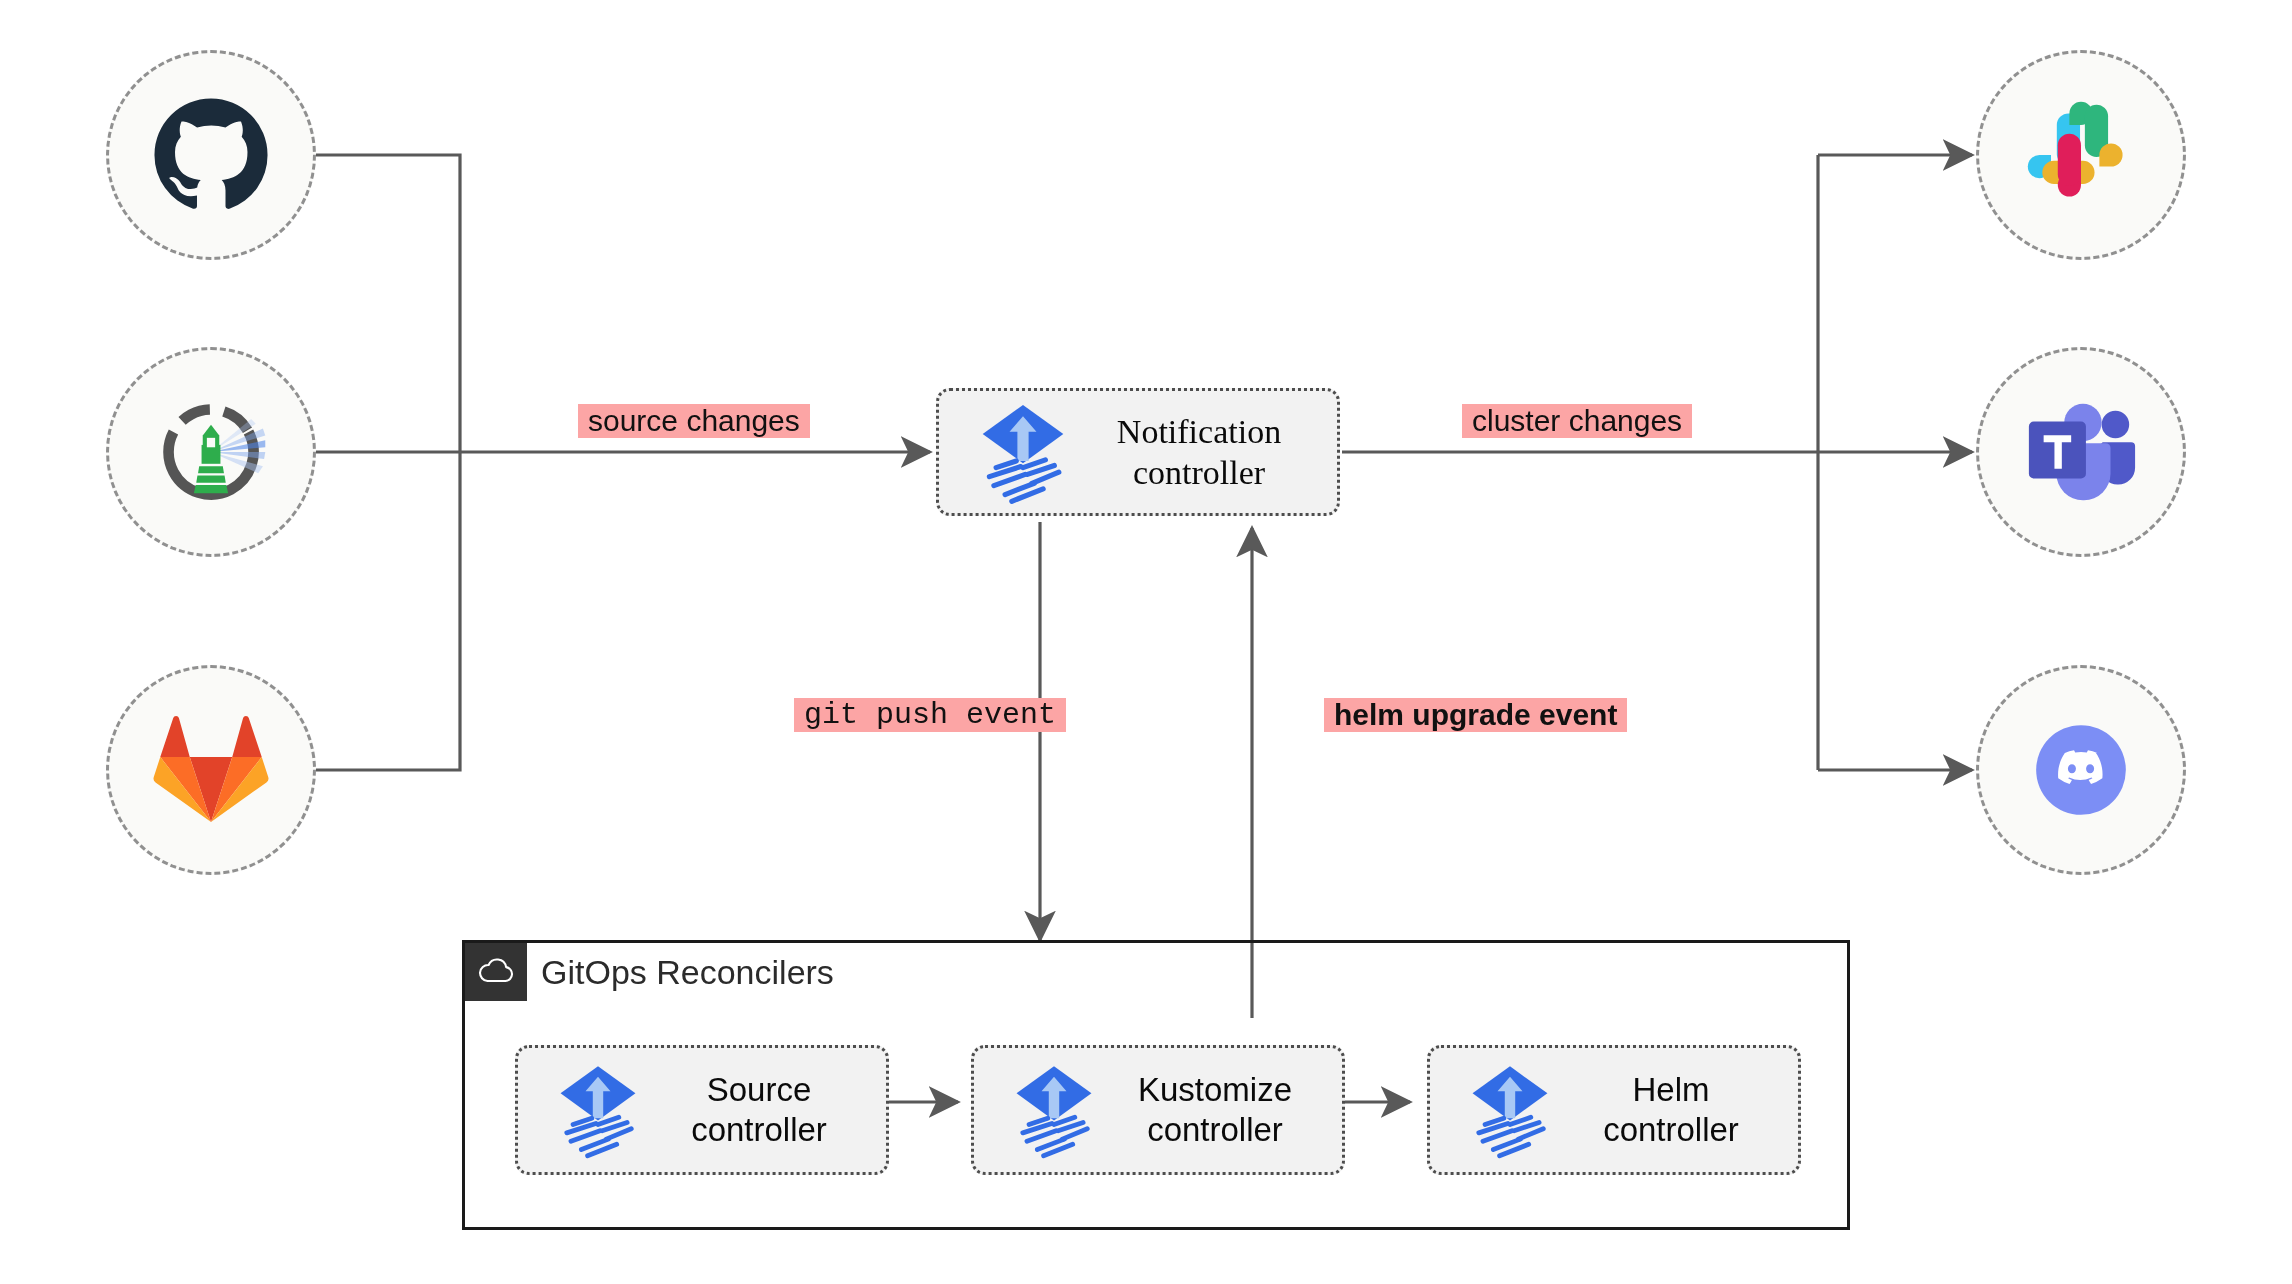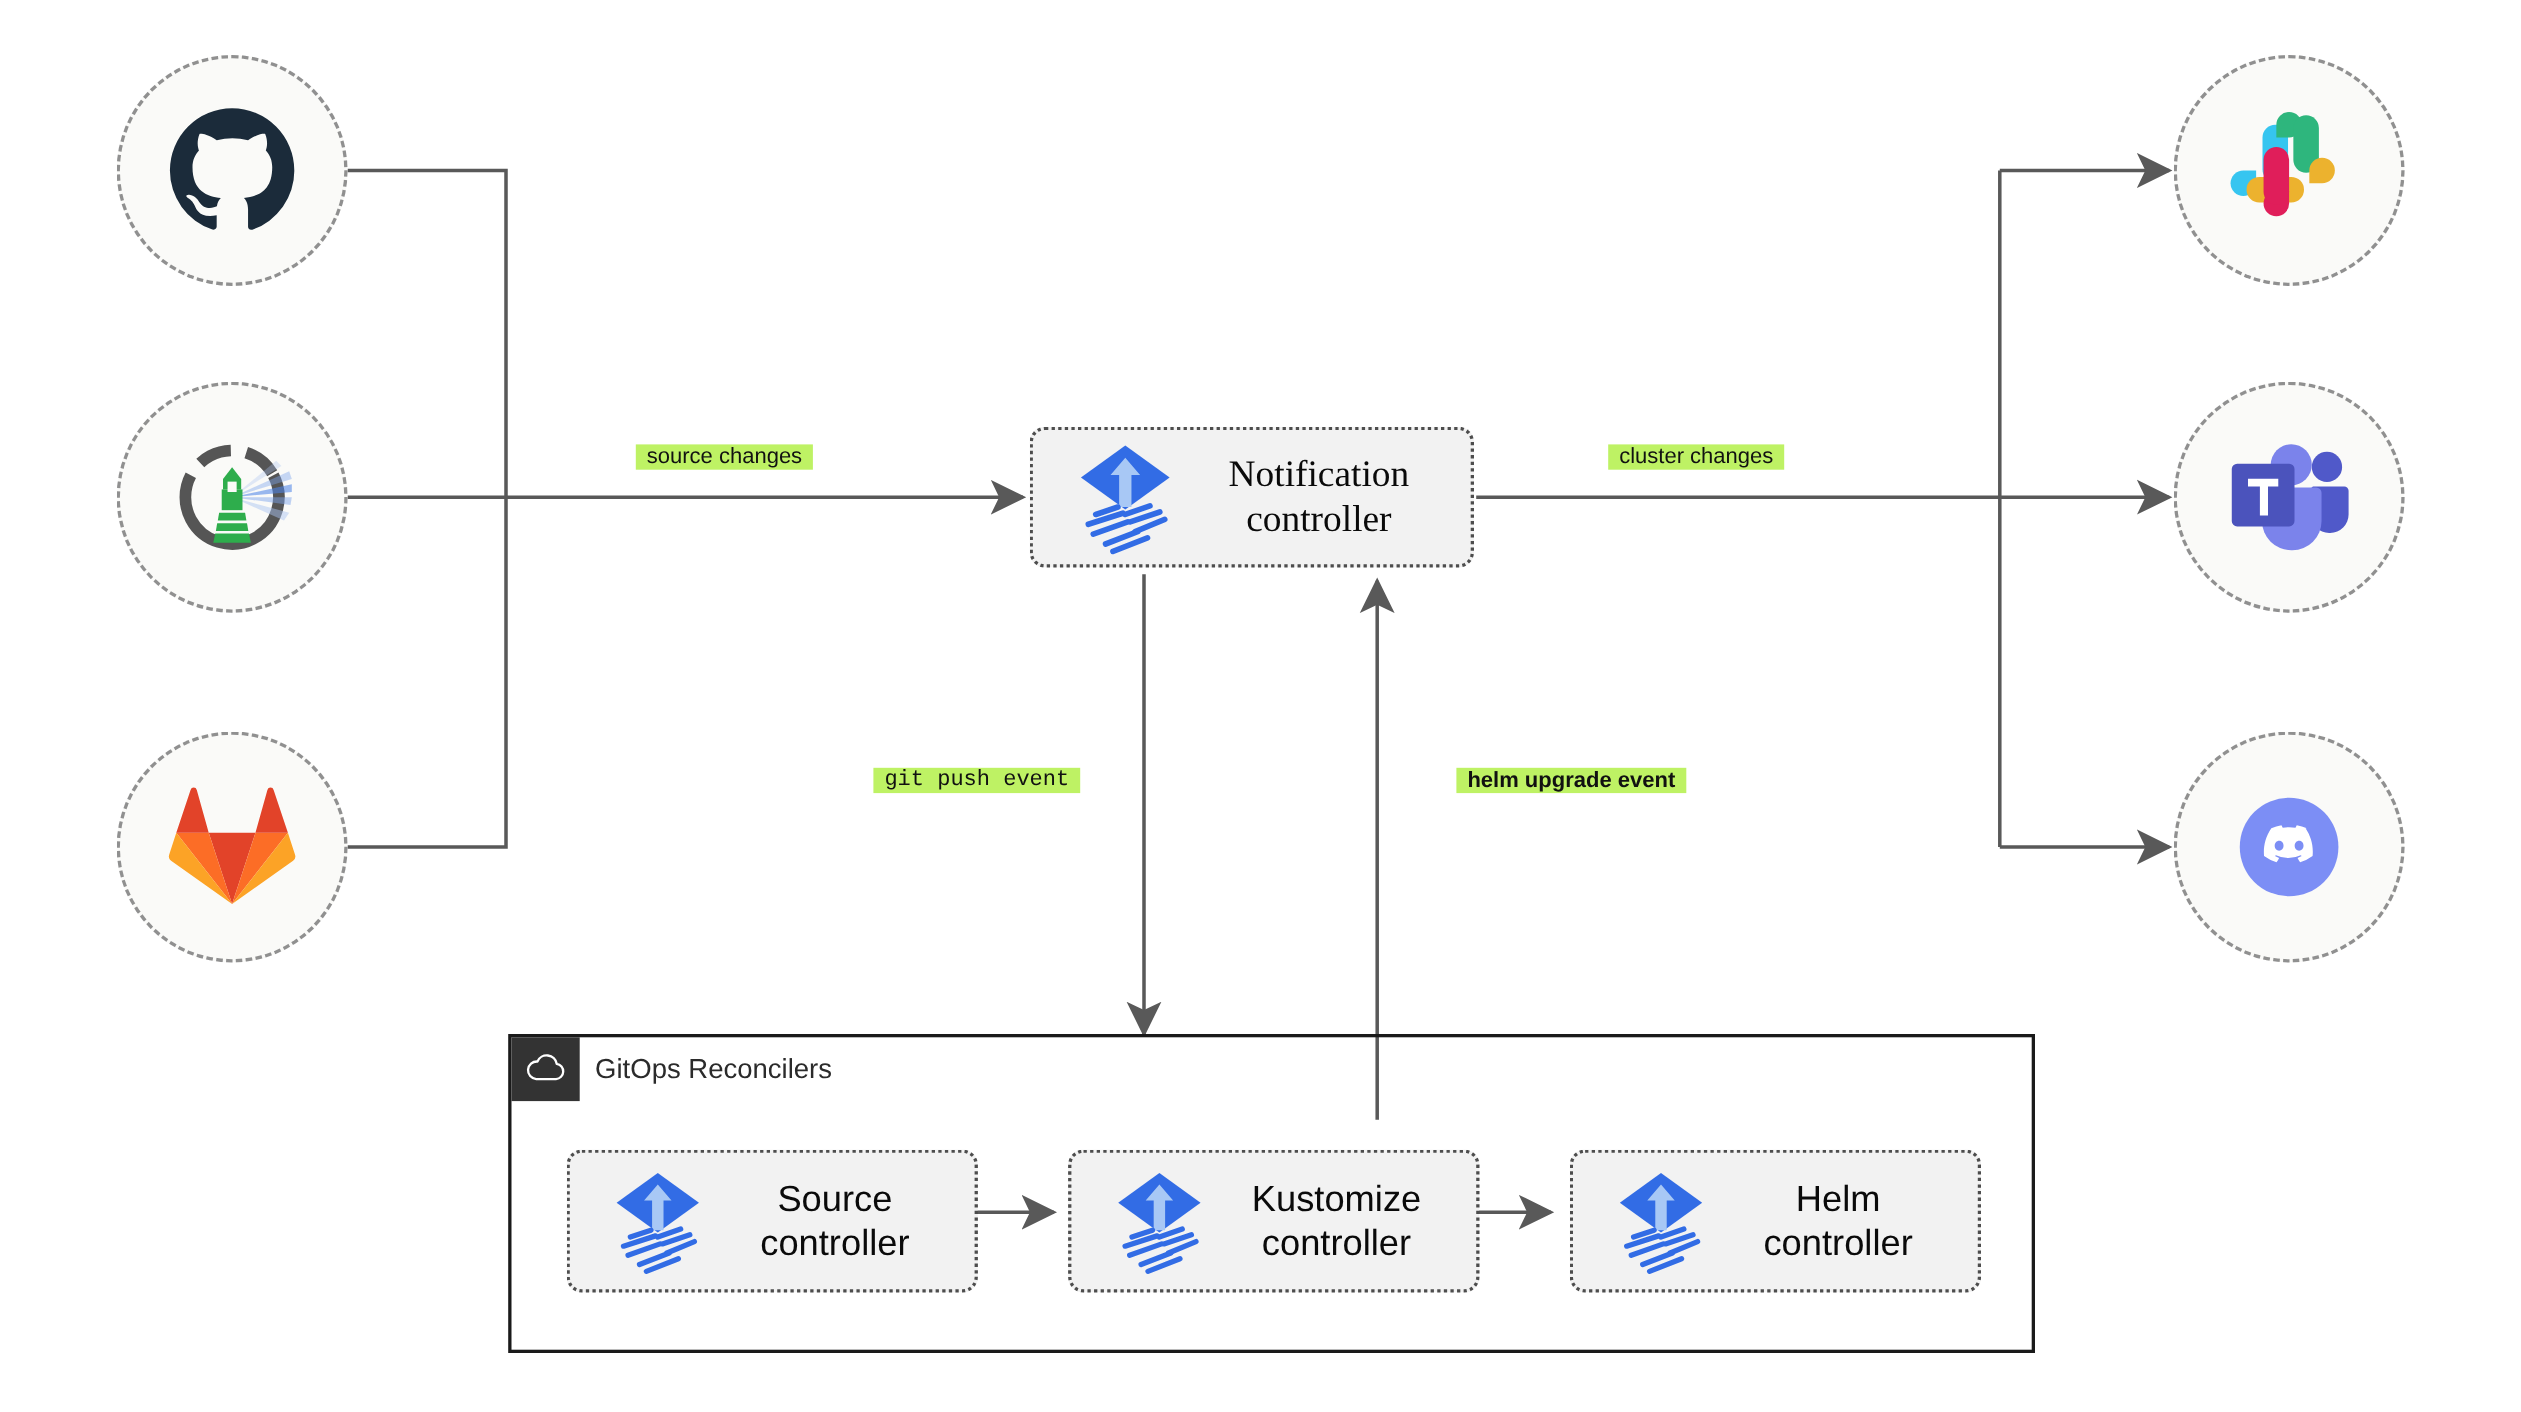--- a/index.html
+++ b/index.html
@@ -56,30 +56,30 @@
     position: absolute;
     left: 0; top: 0;
     width: 62px; height: 58px;
     background: #333333;
     display: flex; align-items: center; justify-content: center;
   }
   #group-title {
     position: absolute;
     left: 76px; top: 0; height: 58px;
     display: flex; align-items: center;
-    font-size: 25px; color: #2b2b2b;
+    font-size: 34px; color: #2b2b2b;
   }
 
   
   .edge-label {
     position: absolute;
-    font-size: 20px;
+    font-size: 30px;
     color: #111111;
     white-space: nowrap;
-    background: #bef264;
+    background: #fca5a5;
     padding: 0 10px;
   }
 </style>
 </head>
 <body>
 
 <div id="stage">
 
   <svg class="wires" viewBox="0 0 2292 1284">
     <defs>

